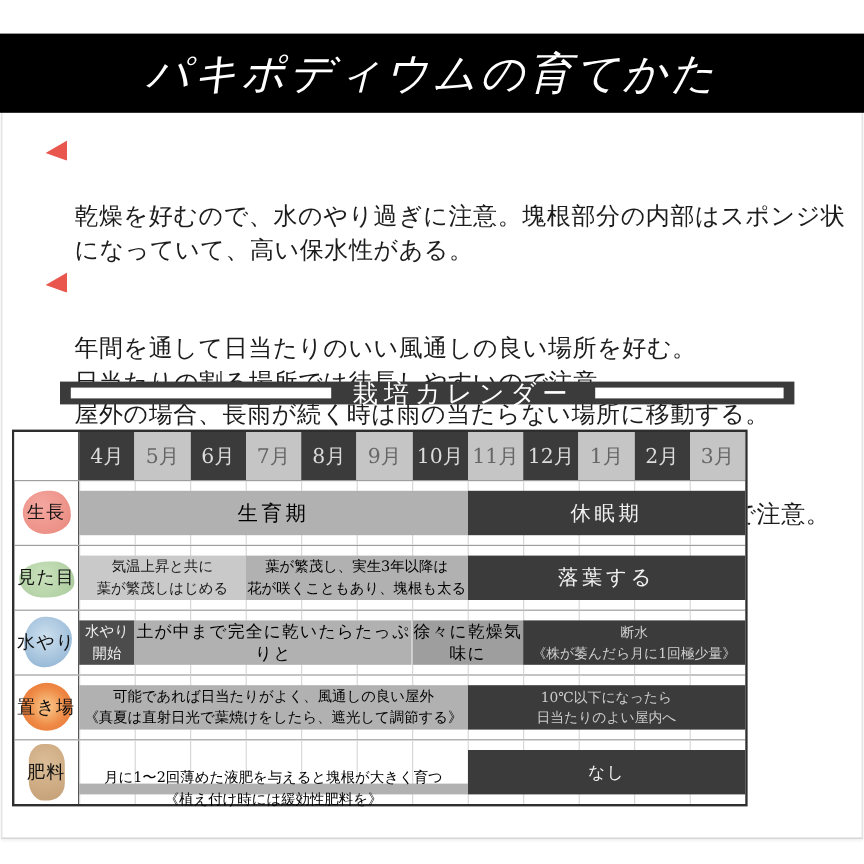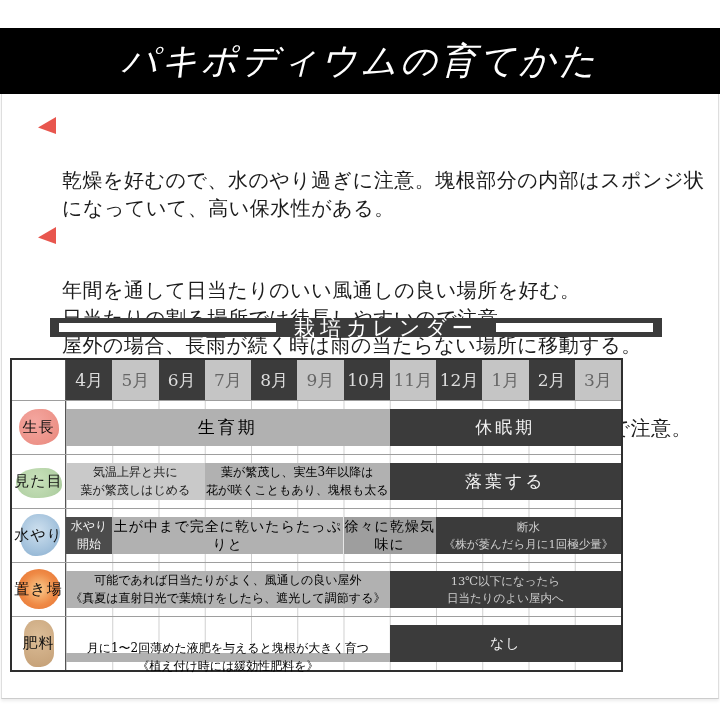--- a/index.html
+++ b/index.html
@@ -161,21 +161,21 @@
     </div>
 
     <div class="cal-row">
       <div class="row-label">
         <span class="blob blob-orange"></span>
         <span class="txt">置き場</span>
       </div>
       <div class="row-track">
         <div class="bar t-mid fs-sm" style="left:0;width:58.3333%;">可能であれば日当たりがよく、風通しの良い屋外
 《真夏は直射日光で葉焼けをしたら、遮光して調節する》</div>
-        <div class="bar t-dark fs-xs dim" style="left:58.3333%;width:41.6667%;">13℃以下になったら
+        <div class="bar t-dark fs-xs dim" style="left:58.3333%;width:41.6667%;">10℃以下になったら
 日当たりのよい屋内へ</div>
       </div>
     </div>
 
     <div class="cal-row">
       <div class="row-label">
         <span class="blob blob-tan"></span>
         <span class="txt">肥料</span>
       </div>
       <div class="row-track">

